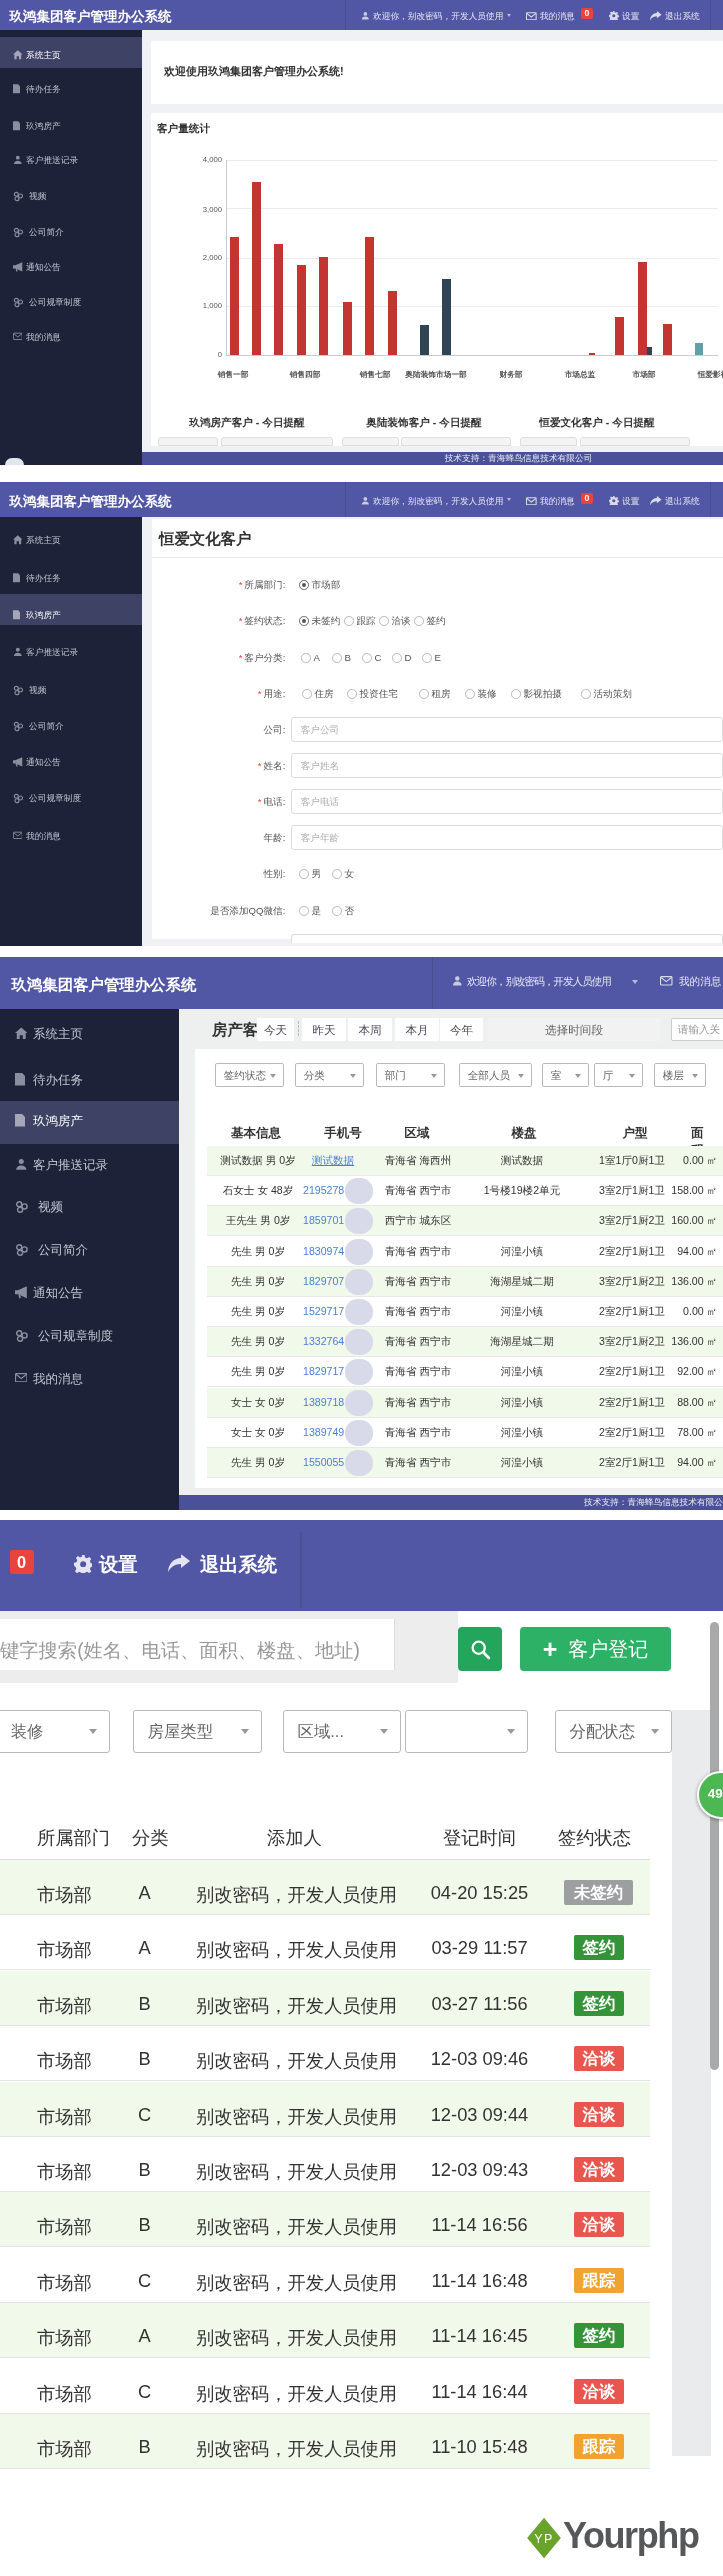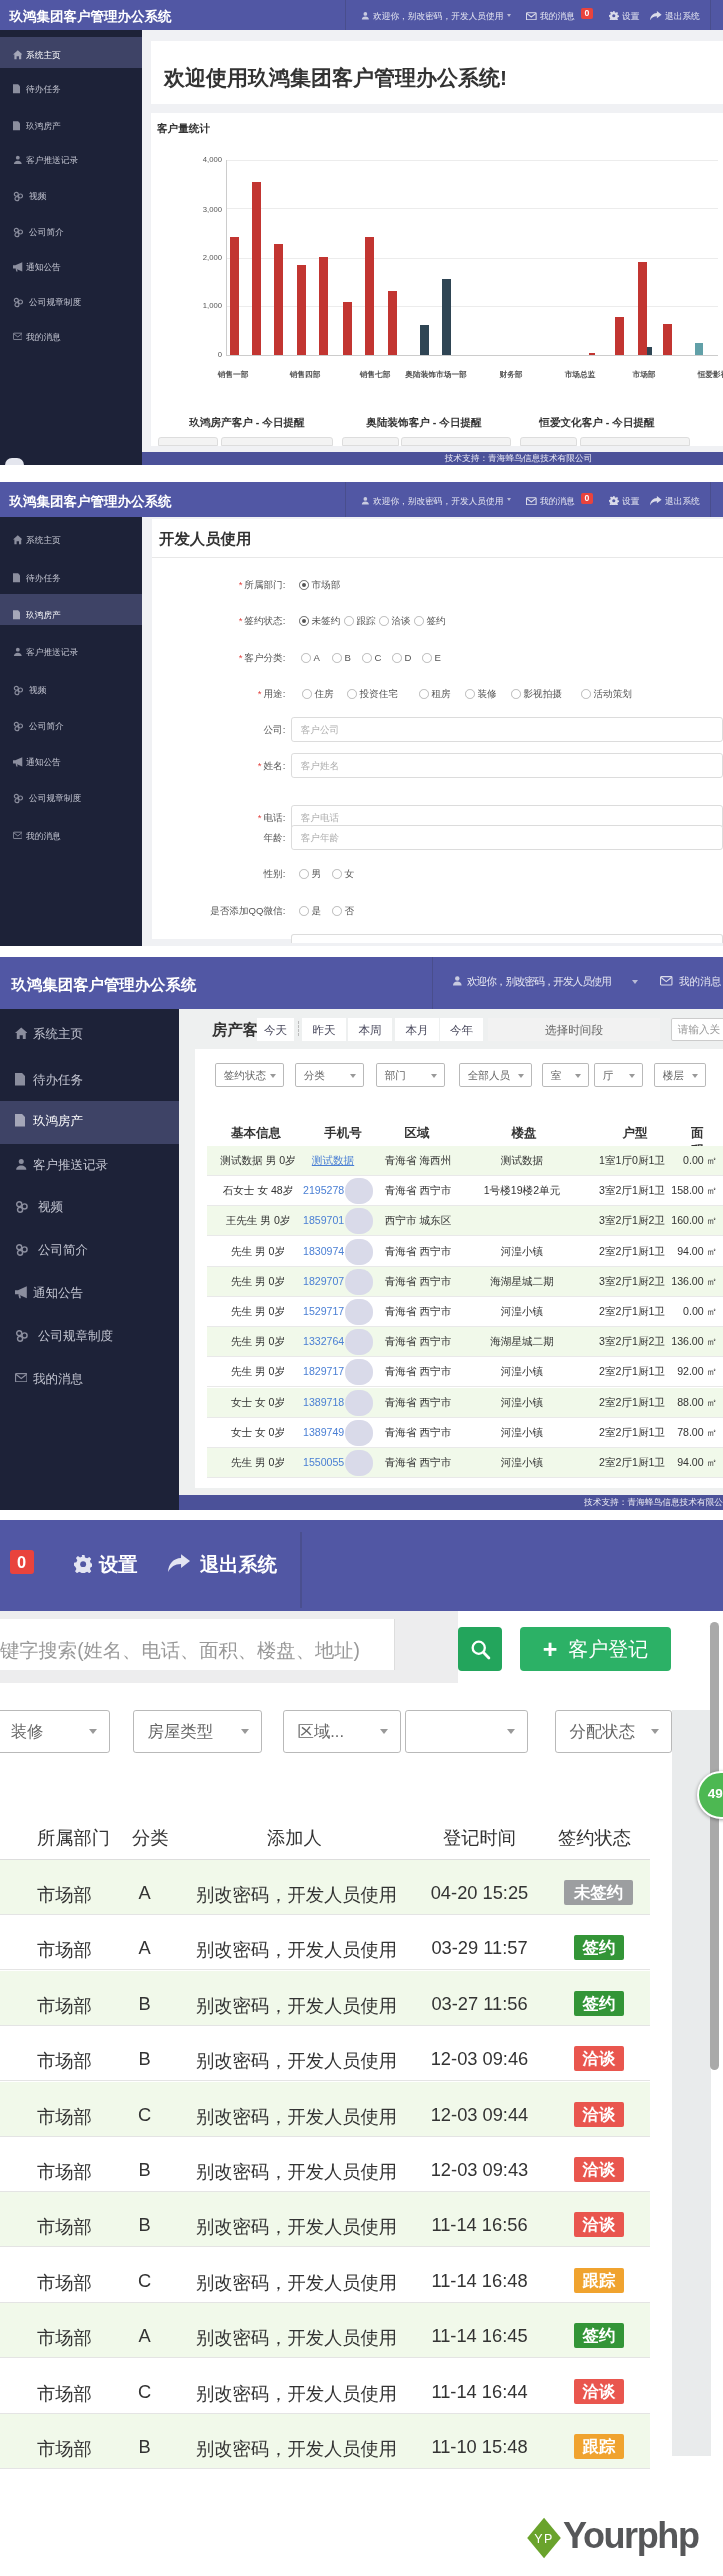--- a/index.html
+++ b/index.html
@@ -134,21 +134,21 @@
     <div class="sbitem" style="top:302px;">
           <svg width="9.6" height="8.7" viewBox="0 0 16 12">
             <rect x="0.7" y="0.7" width="14.6" height="10.6" rx="1" fill="none" stroke="#a7a9b8" stroke-width="1.5"></rect>
             <path d="M1 1.5l7 5.5 7-5.5" fill="none" stroke="#a7a9b8" stroke-width="1.5"></path>
           </svg>
           <span class="tx">我的消息</span>
         </div>
   </div>
 
   <div class="abs" style="left:151px; top:41px; width:573px; height:63px; background:#fff;"></div>
-  <div class="abs" style="left:164px; top:64px; font-size:21px; font-weight:bold; color:#333;">欢迎使用玖鸿集团客户管理办公系统!</div>
+  <div class="abs" style="left:164px; top:64px; font-size:11px; font-weight:bold; color:#333;">欢迎使用玖鸿集团客户管理办公系统!</div>
 
   <div class="abs" style="left:151px; top:113px; width:573px; height:333px; background:#fff;"></div>
   <div class="abs" style="left:157px; top:122px; font-size:10.6px; font-weight:bold; color:#333;">客户量统计</div>
 
   <div class="abs" style="left:226px; top:160px; width:492px; height:1px; background:#ececec;"></div>
   <div class="abs" style="left:226px; top:208px; width:492px; height:1px; background:#ececec;"></div>
   <div class="abs" style="left:226px; top:258px; width:492px; height:1px; background:#ececec;"></div>
   <div class="abs" style="left:226px; top:306px; width:492px; height:1px; background:#ececec;"></div>
   <div class="abs" style="left:226px; top:160px; width:1px; height:195px; background:#ccc;"></div>
   <div class="abs" style="left:226px; top:355px; width:492px; height:1px; background:#ccc;"></div>
@@ -286,21 +286,21 @@
     <div class="sbitem" style="top:314px;">
           <svg width="9.6" height="8.7" viewBox="0 0 16 12">
             <rect x="0.7" y="0.7" width="14.6" height="10.6" rx="1" fill="none" stroke="#a7a9b8" stroke-width="1.5"></rect>
             <path d="M1 1.5l7 5.5 7-5.5" fill="none" stroke="#a7a9b8" stroke-width="1.5"></path>
           </svg>
           <span class="tx">我的消息</span>
         </div>
   </div>
 
   <div class="abs" style="left:152px; top:37px; width:571px; height:420px; background:#fff;"></div>
-  <div class="abs" style="left:159px; top:47px; font-size:15.4px; font-weight:bold; color:#333;">开发人员使用</div>
+  <div class="abs" style="left:159px; top:47px; font-size:15.4px; font-weight:bold; color:#333;">恒爱文化客户</div>
   <div class="abs" style="left:152px; top:75px; width:571px; height:1px; background:#e8e8e8;"></div>
 
   <div class="frow" style="top:97px;">
         <span class="flab"><span class="star">*</span>所属部门:&nbsp;</span>
         <span class="ritem" style="left:299px;"><span class="radio ron"><i></i></span>市场部</span>
       </div>
   <div class="frow" style="top:133px;">
         <span class="flab"><span class="star">*</span>签约状态:&nbsp;</span>
         <span class="ritem" style="left:299px;"><span class="radio ron"><i></i></span>未签约</span>
         <span class="ritem" style="left:344px;"><span class="radio"></span>跟踪</span>
@@ -325,21 +325,21 @@
         <span class="ritem" style="left:581px;"><span class="radio"></span>活动策划</span>
       </div>
   <div class="frow" style="top:242px;">
         <span class="flab">公司:&nbsp;</span>
         <span class="inpt">客户公司</span>
       </div>
   <div class="frow" style="top:278px;">
         <span class="flab"><span class="star">*</span>姓名:&nbsp;</span>
         <span class="inpt">客户姓名</span>
       </div>
-  <div class="frow" style="top:314px;margin-top:16px;">
+  <div class="frow" style="top:314px;">
         <span class="flab"><span class="star">*</span>电话:&nbsp;</span>
         <span class="inpt">客户电话</span>
       </div>
   <div class="frow" style="top:350px;">
         <span class="flab">年龄:&nbsp;</span>
         <span class="inpt">客户年龄</span>
       </div>
   <div class="frow" style="top:386px;">
         <span class="flab">性别:&nbsp;</span>
         <span class="ritem" style="left:299px;"><span class="radio"></span>男</span>

